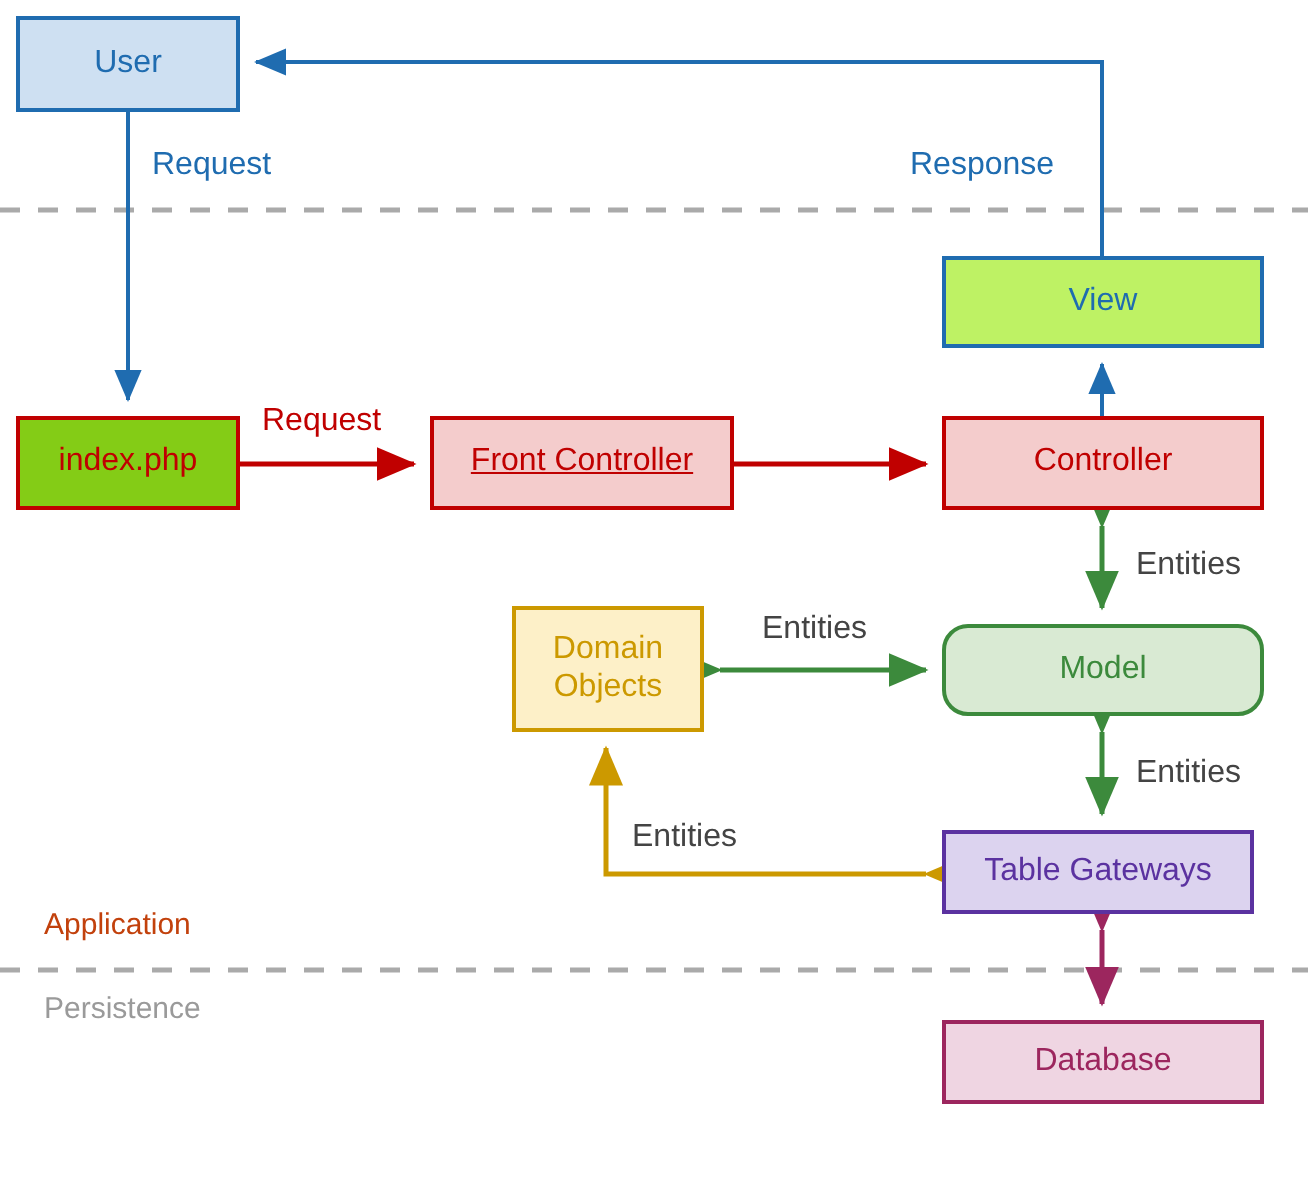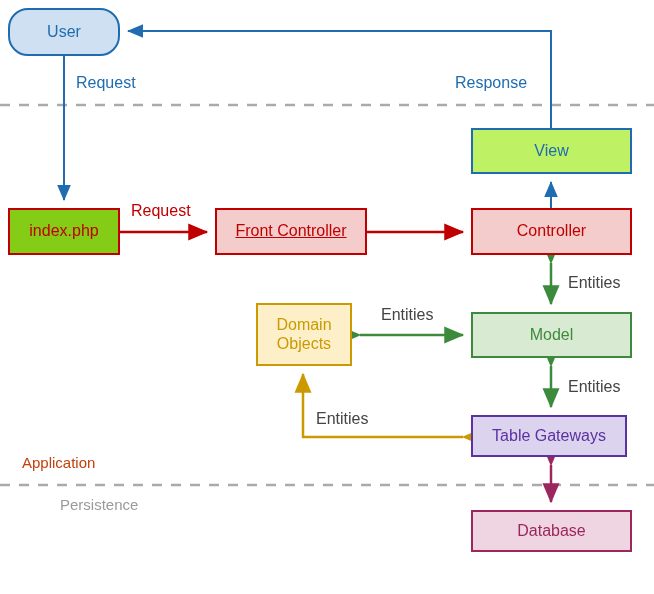--- a/index.html
+++ b/index.html
@@ -93,41 +93,41 @@
 
     <path d="M360,335 L463,335" fill="none" stroke="#3c8a3c" stroke-width="2.5" marker-start="url(#ah-green)" marker-end="url(#ah-green)"></path>
 
     <path d="M551,366 L551,407" fill="none" stroke="#3c8a3c" stroke-width="2.5" marker-start="url(#ah-green)" marker-end="url(#ah-green)"></path>
 
     <path d="M463,437 L303,437 L303,374" fill="none" stroke="#cc9900" stroke-width="2.5" marker-start="url(#ah-amber)" marker-end="url(#ah-amber)"></path>
 
     <path d="M551,465 L551,502" fill="none" stroke="#9c265e" stroke-width="2.5" marker-start="url(#ah-magenta)" marker-end="url(#ah-magenta)"></path>
   </svg>
 
-  <div class="node" style="left:8px; top:8px; width:112px; height:48px; background:#cee0f2; border-color:#1f6cb0; color:#1f6cb0;border-radius:20px;">
+  <div class="node" style="left:8px; top:8px; width:112px; height:48px; background:#cee0f2; border-color:#1f6cb0; color:#1f6cb0;">
     <span>User</span>
   </div>
 
   <div class="node" style="left:8px; top:208px; width:112px; height:47px; background:#84cc16; border-color:#c00000; color:#c00000;">
     <span>index.php</span>
   </div>
 
   <div class="node" style="left:215px; top:208px; width:152px; height:47px; background:#f4cccc; border-color:#c00000; color:#c00000;text-decoration:underline;">
     <span>Front Controller</span>
   </div>
 
   <div class="node" style="left:471px; top:208px; width:161px; height:47px; background:#f4cccc; border-color:#c00000; color:#c00000;">
     <span>Controller</span>
   </div>
 
   <div class="node" style="left:471px; top:128px; width:161px; height:46px; background:#bef264; border-color:#1f6cb0; color:#1f6cb0;">
     <span>View</span>
   </div>
 
-  <div class="node" style="left:471px; top:312px; width:161px; height:46px; background:#d9ead3; border-color:#3c8a3c; color:#3c8a3c;">
+  <div class="node" style="left:471px; top:312px; width:161px; height:46px; background:#d9ead3; border-color:#3c8a3c; color:#3c8a3c;border-radius:13px;">
     <span>Model</span>
   </div>
 
   <div class="node" style="left:256px; top:303px; width:96px; height:63px; background:#fdf0c8; border-color:#cc9900; color:#cc9900;">
     <span>Domain
 Objects</span>
   </div>
 
   <div class="node" style="left:471px; top:415px; width:156px; height:42px; background:#dcd3ef; border-color:#5b32a0; color:#5b32a0;">
     <span>Table Gateways</span>
@@ -146,15 +146,15 @@
   <div class="edge-label" style="left:568px; top:274px; color:#444444;">Entities</div>
 
   <div class="edge-label" style="left:381px; top:306px; color:#444444;">Entities</div>
 
   <div class="edge-label" style="left:568px; top:378px; color:#444444;">Entities</div>
 
   <div class="edge-label" style="left:316px; top:410px; color:#444444;">Entities</div>
 
   <div class="zone-label" style="left:22px; top:454px; color:#c2410c;">Application</div>
 
-  <div class="zone-label" style="left:22px; top:496px; color:#9a9a9a;margin-left:38px;">Persistence</div>
+  <div class="zone-label" style="left:22px; top:496px; color:#9a9a9a;">Persistence</div>
 
 </div>
 
 </body></html>

